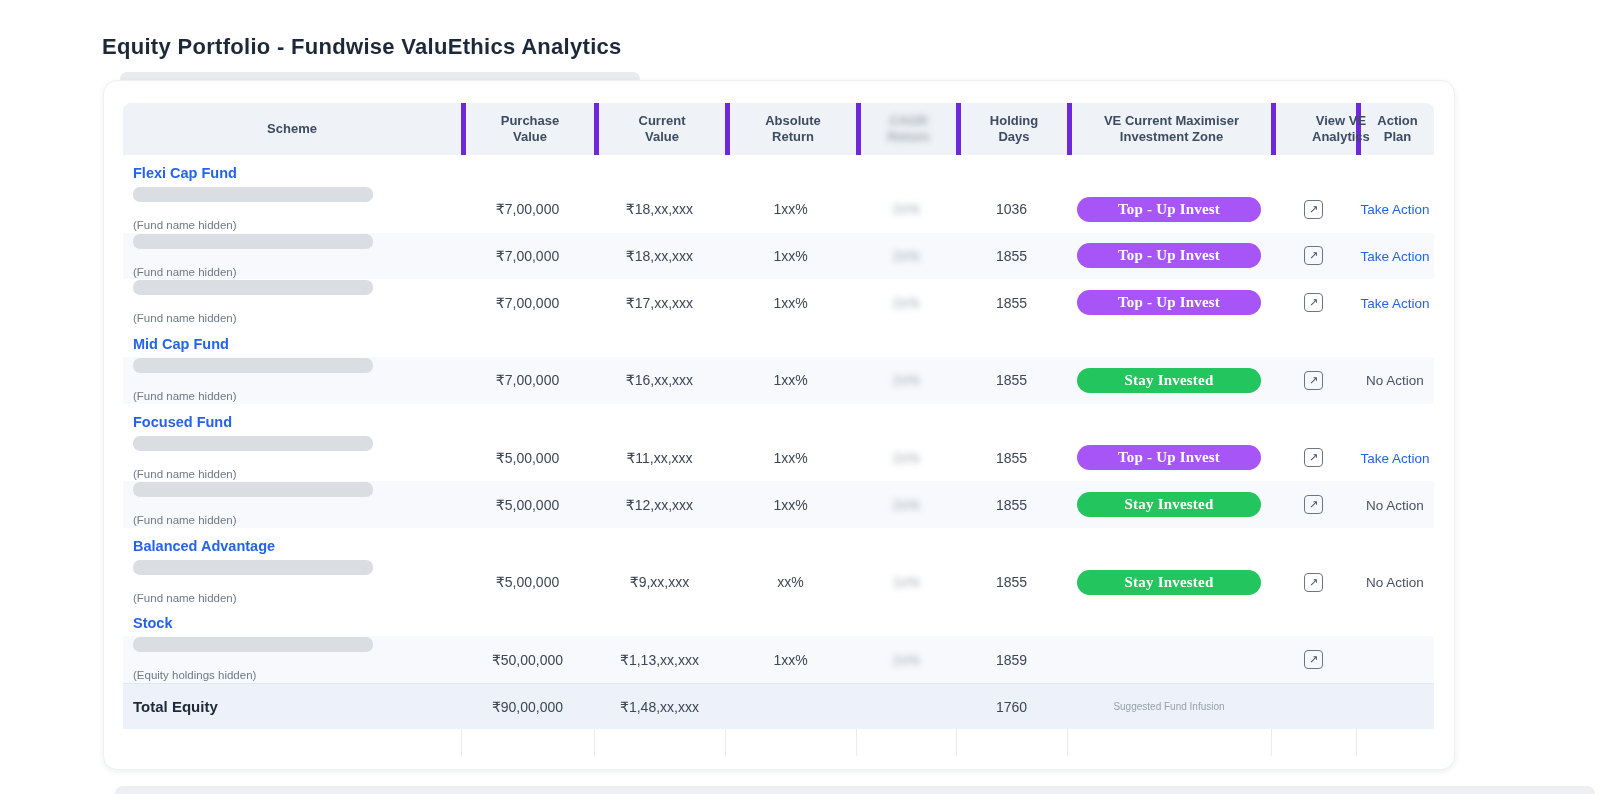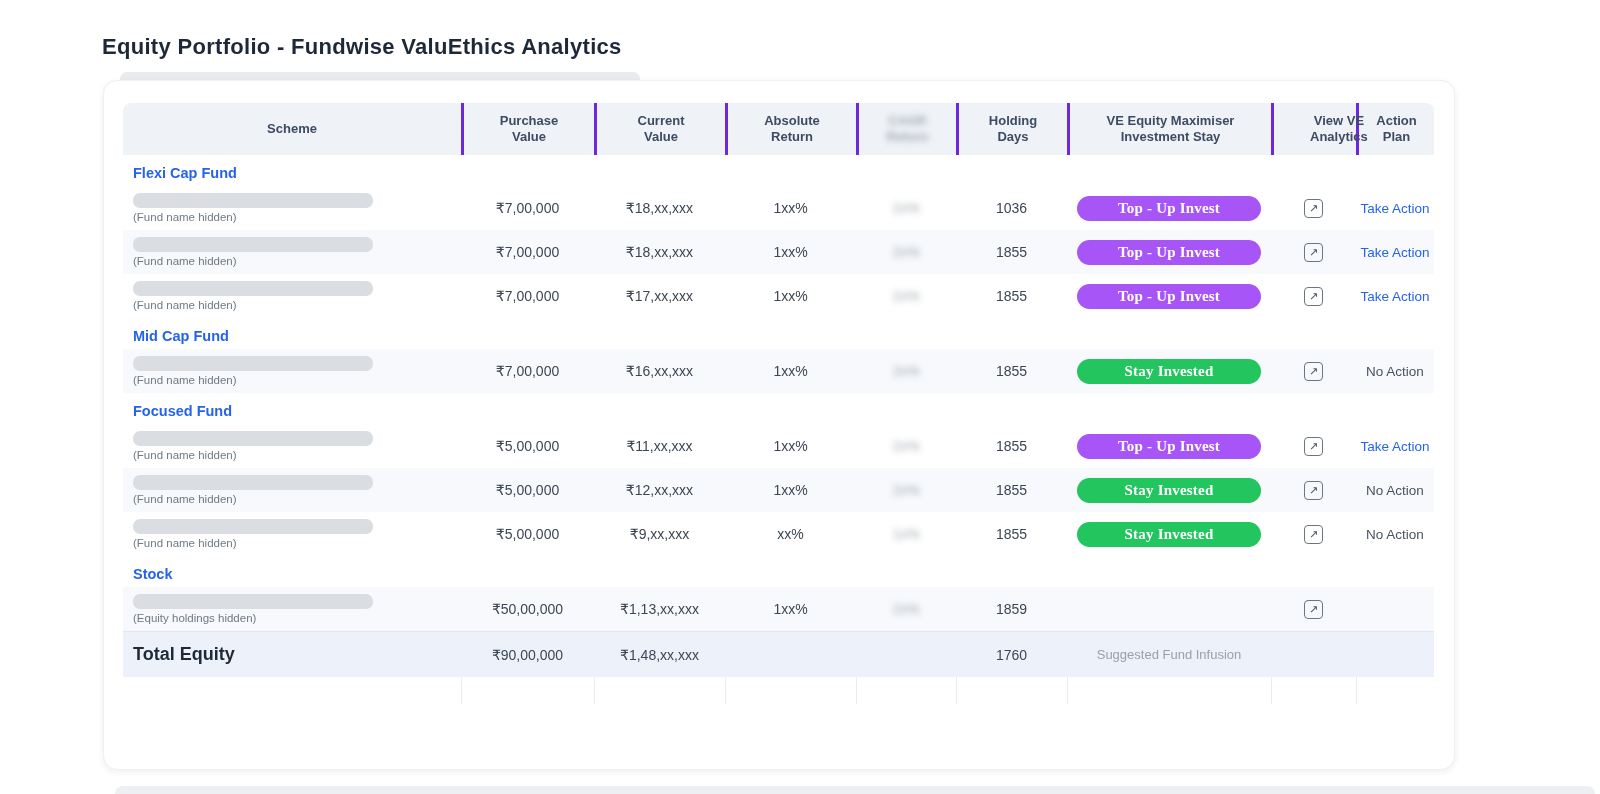--- a/index.html
+++ b/index.html
@@ -28,21 +28,21 @@
     background:#edeff2;border-radius:8px 8px 0 0;z-index:0;
   }
 
   table{border-collapse:separate;border-spacing:0;width:1311px;table-layout:fixed;}
 
   thead th{
     background:#eff2f6;color:#3d4c63;font-size:13px;font-weight:bold;
     line-height:1.22;text-align:center;vertical-align:middle;
     height:52px;padding:4px 6px;box-sizing:border-box;
   }
-  thead th + th{border-left:3px solid #6d28d9;}
+  thead th + th{border-left:5px solid #6d28d9;}
   thead th:first-child{border-radius:8px 0 0 0;}
   thead th:last-child{border-radius:0 8px 0 0;}
   .th-text{display:inline-block;}
   th.c2 .th-text,th.c3 .th-text,th.c4 .th-text,th.c5 .th-text,th.c6 .th-text{max-width:72px;}
   th.c7 .th-text{max-width:182px;}
   th.c8 .th-text{max-width:70px;margin-left:30px;}
   th.c9 .th-text{max-width:58px;}
 
   .blurred{filter:blur(3px);opacity:.8;color:#8b949e;}
 
@@ -51,21 +51,21 @@
   tr.category-row td{
     text-align:left;padding:10px 0 5px 10px;
     font-size:14.5px;font-weight:bold;color:#2563eb;
   }
 
   tr.fund-row td{height:44px;}
   tr.fund-row.alt td{background:#f7f9fc;}
 
   .scheme-cell{text-align:left;padding-left:10px;}
   .fund-bar{width:240px;height:15px;background:#dadde1;border-radius:7px;}
-  .hidden-caption{margin-top:3px;font-size:11.5px;color:#6f7a85;line-height:1.1;}
+  .hidden-caption{margin-top:17px;font-size:11.5px;color:#6f7a85;line-height:1.1;}
 
   .zone-pill{
     display:inline-block;border:none;cursor:pointer;
     width:184px;height:25px;line-height:25px;border-radius:13px;
     color:#ffffff;font-size:15px;font-weight:600;letter-spacing:.2px;
     font-family:Liberation Serif, serif;padding:0;text-align:center;
   }
 
   .link-icon{
     display:inline-flex;align-items:center;justify-content:center;
@@ -73,22 +73,22 @@
     color:#4b5563;font-size:11px;line-height:1;cursor:pointer;background:#fff;
   }
   tr.fund-row.alt .link-icon{background:transparent;}
 
   .take-action{color:#2563eb;font-size:13.5px;cursor:pointer;}
   .no-action{color:#4a5361;font-size:13.5px;}
 
   tr.total-row td{
     background:#edf1f9;height:46px;border-top:1px solid #e3e8ee;
   }
-  .total-label{text-align:left;padding-left:10px;font-size:18px;font-weight:bold;color:#1f2937;}
-  .zone-note{color:#98a1ac;font-size:13px;}
+  .total-label{text-align:left;padding-left:10px;font-size:15px;font-weight:bold;color:#1f2937;}
+  .zone-note{color:#98a1ac;font-size:10px;}
 
   tr.footer-row td{height:27px;background:#ffffff;}
   tr.footer-row td + td{border-left:1px solid #e8ecf0;}
 </style>
 </head>
 <body>
 
 <div class="page">
   <h1 class="page-title">Equity Portfolio - Fundwise ValuEthics Analytics</h1>
   <div class="behind-tab"></div>
@@ -107,21 +107,21 @@
           <col style="width:78px">
       </colgroup>
       <thead>
         <tr id="header-row">
             <th class="c1"><span class="th-text">Scheme</span></th>
             <th class="c2"><span class="th-text">Purchase Value</span></th>
             <th class="c3"><span class="th-text">Current Value</span></th>
             <th class="c4"><span class="th-text">Absolute Return</span></th>
             <th class="c5"><span class="th-text blurred">CAGR Return</span></th>
             <th class="c6"><span class="th-text">Holding Days</span></th>
-            <th class="c7"><span class="th-text">VE Equity Maximiser Investment Stay</span></th>
+            <th class="c7"><span class="th-text">VE Current Maximiser Investment Zone</span></th>
             <th class="c8"><span class="th-text">View VE Analytics</span></th>
             <th class="c9"><span class="th-text">Action Plan</span></th>
           </tr>
       </thead>
       <tbody id="tbody">
           <tr class="category-row">
             <td colspan="9"><span>Flexi Cap Fund</span></td>
           </tr>
           <tr class="fund-row">
             <td class="scheme-cell">
@@ -205,20 +205,23 @@
               <div class="hidden-caption">(Fund name hidden)</div>
             </td>
             <td>₹5,00,000</td>
             <td>₹12,xx,xxx</td>
             <td>1xx%</td>
             <td><span class="blurred">2x%</span></td>
             <td>1855</td>
             <td><button class="zone-pill" style="background: rgb(34, 197, 94);">Stay Invested</button></td>
             <td><span class="link-icon">↗</span></td>
             <td><span class="no-action">No Action</span></td>
+          </tr>
+          <tr class="category-row">
+            <td colspan="9"><span>Balanced Advantage</span></td>
           </tr>
           <tr class="fund-row">
             <td class="scheme-cell">
               <div class="fund-bar"></div>
               <div class="hidden-caption">(Fund name hidden)</div>
             </td>
             <td>₹5,00,000</td>
             <td>₹9,xx,xxx</td>
             <td>xx%</td>
             <td><span class="blurred">1x%</span></td>

